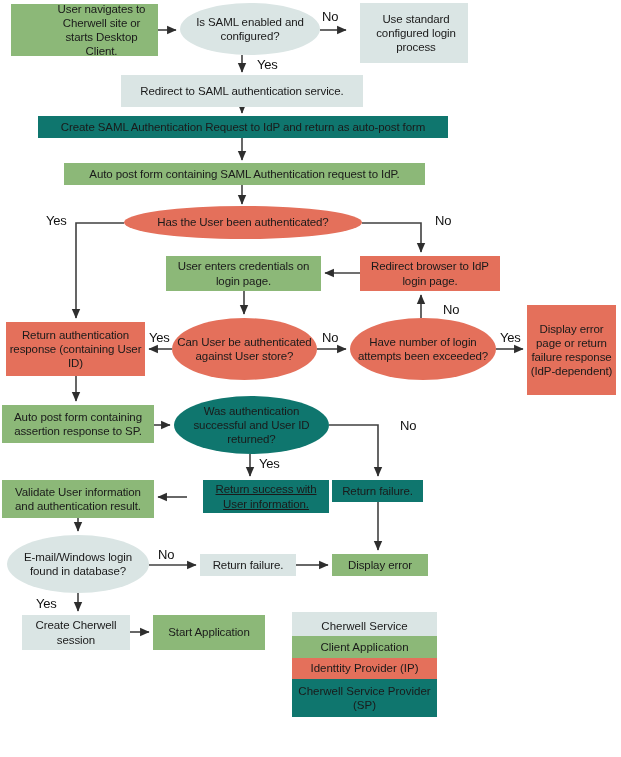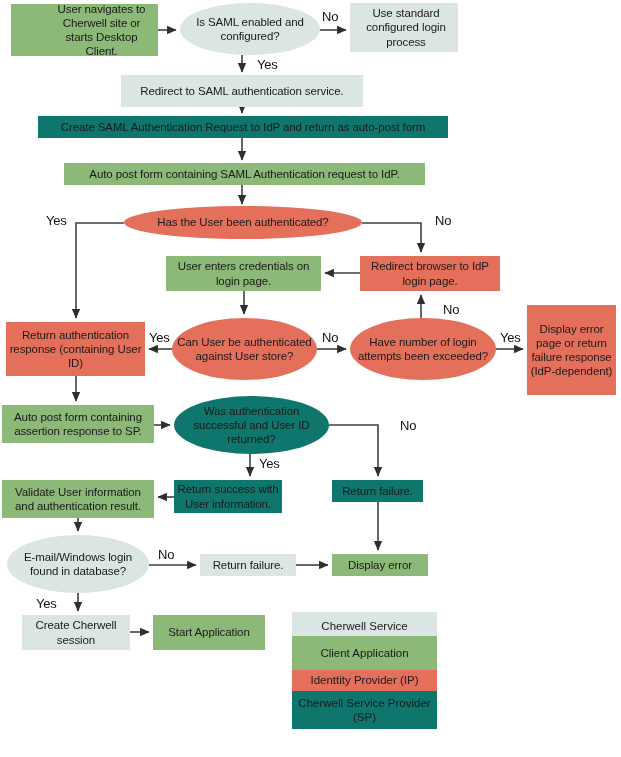--- a/index.html
+++ b/index.html
@@ -147,21 +147,21 @@
     </g>
   </svg>
 
   <div id="nodes-layer">
       <div class="node rect c-client" style="left: 11px; top: 4px; width: 147px; height: 52px; padding-left: 37px;">
         <span>User navigates to Cherwell site or starts Desktop Client.</span>
       </div>
       <div class="node ellipse c-service" style="left: 180px; top: 3px; width: 140px; height: 52px;">
         <span>Is SAML enabled and configured?</span>
       </div>
-      <div class="node rect c-service" style="left: 350px; top: 3px; width: 108px; height: 49px; padding-left: 7px;">
+      <div class="node rect c-service" style="left: 360px; top: 3px; width: 108px; height: 60px; padding-left: 7px;">
         <span>Use standard configured login process</span>
       </div>
       <div class="node rect c-service" style="left: 121px; top: 75px; width: 242px; height: 32px;">
         <span>Redirect to SAML authentication service.</span>
       </div>
       <div class="node rect c-sp" style="left: 38px; top: 116px; width: 410px; height: 22px;">
         <span>Create SAML Authentication Request to IdP and return as auto-post form</span>
       </div>
       <div class="node rect c-client" style="left: 64px; top: 163px; width: 361px; height: 22px;">
         <span>Auto post form containing SAML Authentication request to IdP.</span>
@@ -186,21 +186,21 @@
       </div>
       <div class="node rect c-idp" style="left: 527px; top: 305px; width: 89px; height: 90px;">
         <span>Display error page or return failure response (IdP-dependent)</span>
       </div>
       <div class="node rect c-client" style="left: 2px; top: 405px; width: 152px; height: 38px;">
         <span>Auto post form containing assertion response to SP.</span>
       </div>
       <div class="node ellipse c-sp" style="left: 174px; top: 396px; width: 155px; height: 58px;">
         <span>Was authentication successful and User ID returned?</span>
       </div>
-      <div class="node rect c-sp" style="left: 174px; top: 480px; width: 108px; height: 33px;">
+      <div class="node rect c-sp" style="left: 203px; top: 480px; width: 126px; height: 33px; text-decoration: underline;">
         <span>Return success with User information.</span>
       </div>
       <div class="node rect c-sp" style="left: 332px; top: 480px; width: 91px; height: 22px;">
         <span>Return failure.</span>
       </div>
       <div class="node rect c-client" style="left: 2px; top: 480px; width: 152px; height: 38px;">
         <span>Validate User information and authentication result.</span>
       </div>
       <div class="node ellipse c-service" style="left: 7px; top: 535px; width: 142px; height: 58px;">
         <span>E-mail/Windows login found in database?</span>
@@ -232,21 +232,21 @@
       <div class="label" style="left: 400px; top: 418px;">No</div>
       <div class="label" style="left: 158px; top: 547px;">No</div>
       <div class="label" style="left: 36px; top: 596px;">Yes</div>
     </div>
 
   <div class="key-table" id="key-table" style="left: 292px; top: 612px; width: 145px;">
     <div id="key-rows">
         <div class="key-row c-service" style="height: 24px; display: flex; align-items: flex-end; justify-content: center;">
           <span>Cherwell Service</span>
         </div>
-        <div class="key-row c-client" style="height: 34px; display: flex; align-items: center; justify-content: center;">
+        <div class="key-row c-client" style="height: 22px; display: flex; align-items: center; justify-content: center;">
           <span>Client Application</span>
         </div>
         <div class="key-row c-idp" style="height: 21px; display: flex; align-items: center; justify-content: center;">
           <span>Identtity Provider (IP)</span>
         </div>
         <div class="key-row c-sp" style="height: 38px; display: flex; align-items: center; justify-content: center;">
           <span>Cherwell Service Provider (SP)</span>
         </div>
       </div>
   </div>

